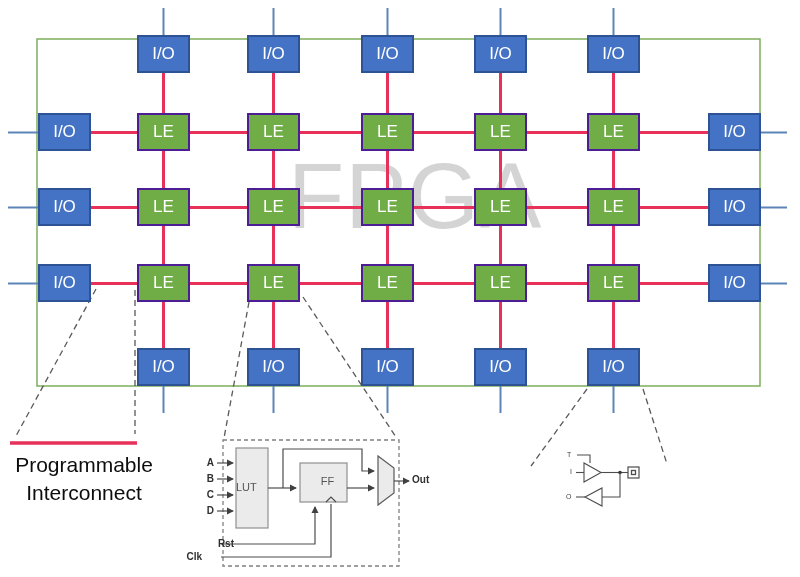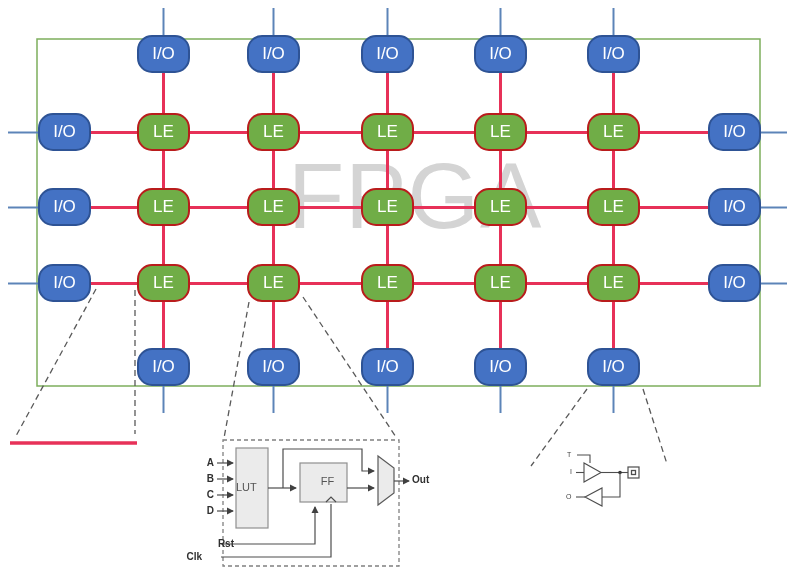--- a/index.html
+++ b/index.html
@@ -3,23 +3,23 @@
 <meta charset="utf-8">
 <style>
   html,body { margin:0; padding:0; background:#fff; }
   .stage { position:relative; width:800px; height:577px; background:#ffffff;
            font-family:"Liberation Sans", sans-serif; overflow:hidden; }
   .watermark { position:absolute; left:288px; top:150px; z-index:0;
                font-size:92px; line-height:1; letter-spacing:1px; color:#d4d4d4; }
   svg.lines { position:absolute; left:0; top:0; z-index:1; }
   .block { position:absolute; width:53px; height:38px; box-sizing:border-box; z-index:2;
            display:flex; align-items:center; justify-content:center;
-           color:#ffffff; font-size:17px;border-radius:15px; }
+           color:#ffffff; font-size:17px; }
   .io { background:#4472c4; border:2px solid #2e5395; }
-  .le { background:#70ad47; border:2px solid #b91c1c; }
+  .le { background:#70ad47; border:2px solid #4c1d95; }
   .lbl { position:absolute; z-index:3; color:#333; }
   .pi  { left:0px; top:451px; width:168px; text-align:center;
          font-size:21px; line-height:1.32; color:#0d0d0d; }
   .le-title { left:223px; top:423px; width:176px; text-align:center;
               font-size:11.5px; font-weight:bold; color:#3d3d3d; }
   .box-lbl { font-size:11px; color:#555; text-align:center; }
   .in-lbl  { width:16px; text-align:right; font-size:10px; font-weight:bold; color:#303030; }
   .out-lbl { left:412px; top:474px; font-size:10px; font-weight:bold; color:#303030; }
   .tiny { font-size:7px; color:#444; }
 </style>
@@ -202,20 +202,24 @@
   <div class="block le" style="left:361px;top:264px">
       <span>LE</span>
     </div>
   <div class="block le" style="left:474px;top:264px">
       <span>LE</span>
     </div>
   <div class="block le" style="left:587px;top:264px">
       <span>LE</span>
     </div>
 
+  <div class="lbl pi">
+    <div>Programmable</div>
+    <div>Interconnect</div>
+  </div>
 
   <div class="lbl box-lbl" style="left:236px;top:481px;width:16px">LUT</div>
   <div class="lbl box-lbl" style="left:300px;top:475px;width:55px">FF</div>
   <div class="lbl out-lbl">Out</div>
   <div class="lbl in-lbl" style="left:198px;top:457px">A</div>
   <div class="lbl in-lbl" style="left:198px;top:473px">B</div>
   <div class="lbl in-lbl" style="left:198px;top:489px">C</div>
   <div class="lbl in-lbl" style="left:198px;top:505px">D</div>
   <div class="lbl in-lbl" style="left:212px;top:538px;width:22px">Rst</div>
   <div class="lbl in-lbl" style="left:180px;top:551px;width:22px">Clk</div>

